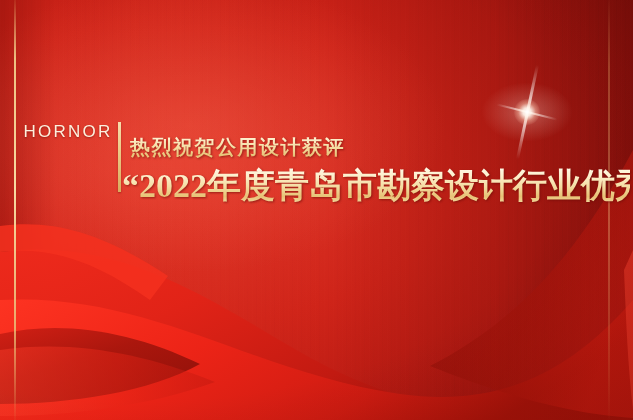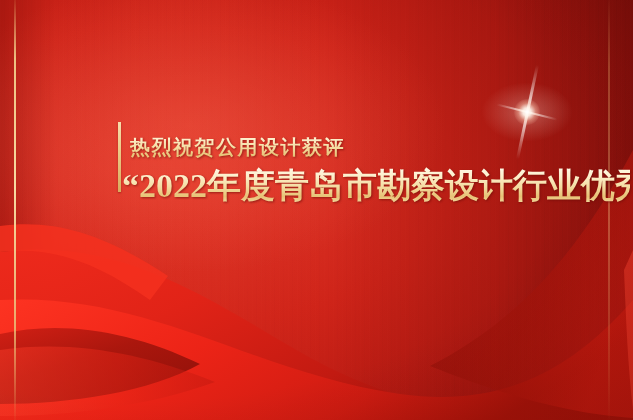--- a/index.html
+++ b/index.html
@@ -236,20 +236,21 @@
     <div class="beam b-h"></div>
     <div class="core"></div>
   </div>
 
   <div class="rule rule-left"></div>
   <div class="rule rule-right"></div>
 
   <div class="content">
 
     <div class="honor-block">
+      <div class="honor-en">HORNOR</div>
     </div>
 
     <div class="divider"></div>
 
     <div class="lines">
       <div class="line line-1">热烈祝贺公用设计获评</div>
       <div class="line line-2">“2022年度青岛市勘察设计行业优秀企业”等荣誉</div>
     </div>
 
   </div>

